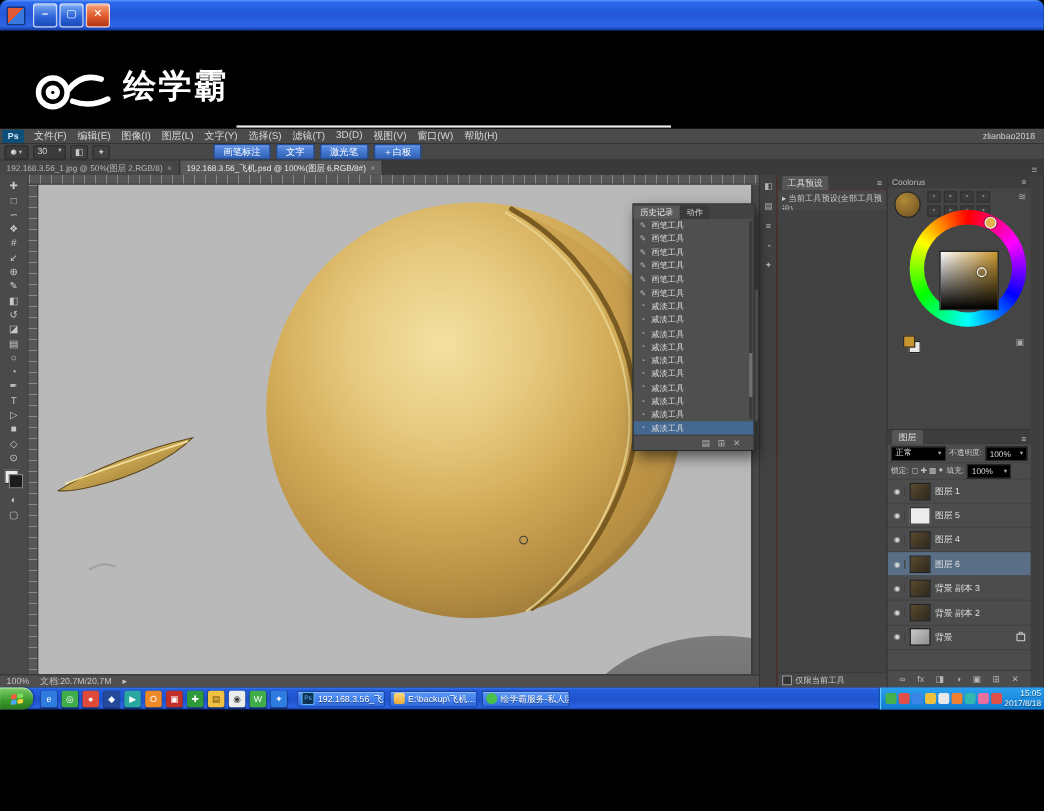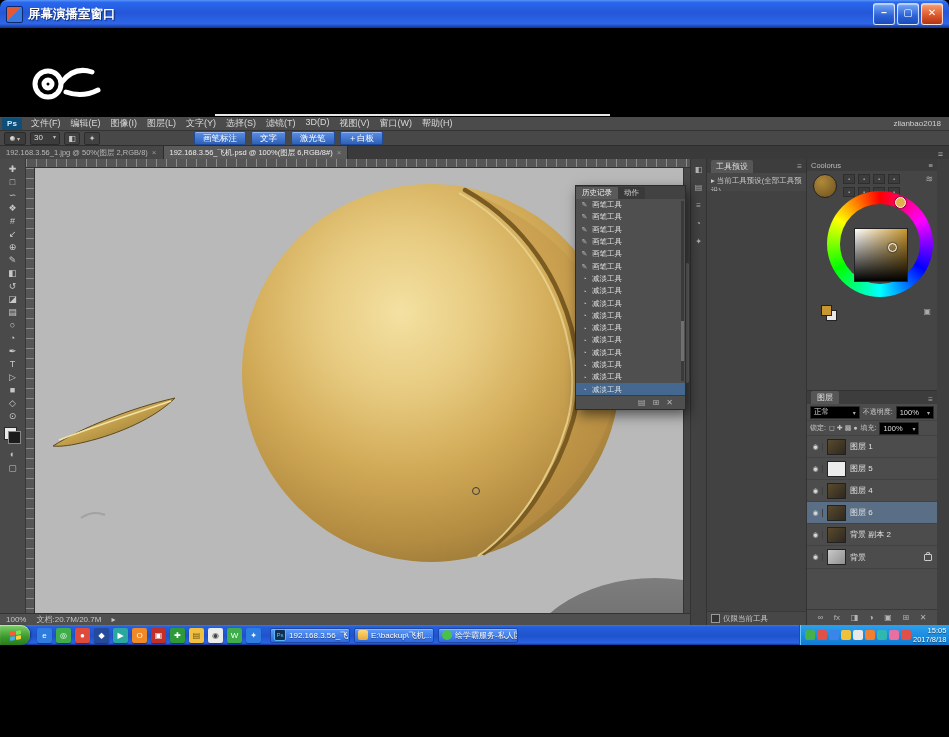--- a/index.html
+++ b/index.html
@@ -207,37 +207,37 @@
   .ti{width:10px;height:10px;border-radius:2px;flex:none}
   .t-green{background:#46b04a}.t-red{background:#e05048}.t-blue{background:#3a86e8}.t-yellow{background:#f0c23c}
   .t-white{background:#e8e8e8}.t-orange{background:#f08030}.t-teal{background:#30b8b0}.t-pink{background:#e870a0}
   .clock{margin-left:auto;text-align:right;padding-right:4px;color:#fff;font-size:7.5px;line-height:9px;text-shadow:0 1px 1px rgba(0,0,0,.5)}
 </style>
 </head>
 <body>
 
 <div id="titlebar">
   <span class="appico"></span>
-  <span class="wtitle">屏幕演播室窗口</span>
   <span class="wbtns">
     <span class="wbtn">–</span>
     <span class="wbtn">▢</span>
     <span class="wbtn close">✕</span>
   </span>
 </div>
 
 <div id="banner">
   <svg class="logoicon" width="80" height="46" viewBox="0 0 80 46">
     <g stroke="#fff" fill="none" stroke-width="5" stroke-linecap="round">
       <circle cx="22" cy="26" r="13"></circle>
       <circle cx="22" cy="26" r="4"></circle>
       <path d="M36 24 q 12 -16 30 -10"></path>
       <path d="M40 34 q 16 6 32 -2"></path>
     </g>
   </svg>
+  <div class="brand">绘学霸</div>
   <div class="banline"></div>
 </div>
 
 <div id="ps">
 
   <div id="menubar">
     <span class="pslogo">Ps</span>
     <div class="menus">
 
     <span>文件(F)</span>
@@ -451,20 +451,26 @@
           </div>
 
 
           <div class="lrow selected">
             <span class="eye">◉</span>
             <span class="thumb dark"></span>
             <span class="lname">图层 6</span>
 
           </div>
 
+          <div class="lrow">
+            <span class="eye">◉</span>
+            <span class="thumb dark"></span>
+            <span class="lname">背景 副本 3</span>
+
+          </div>
 
           <div class="lrow">
             <span class="eye">◉</span>
             <span class="thumb dark"></span>
             <span class="lname">背景 副本 2</span>
 
           </div>
 
           <div class="lrow">
             <span class="eye">◉</span>

